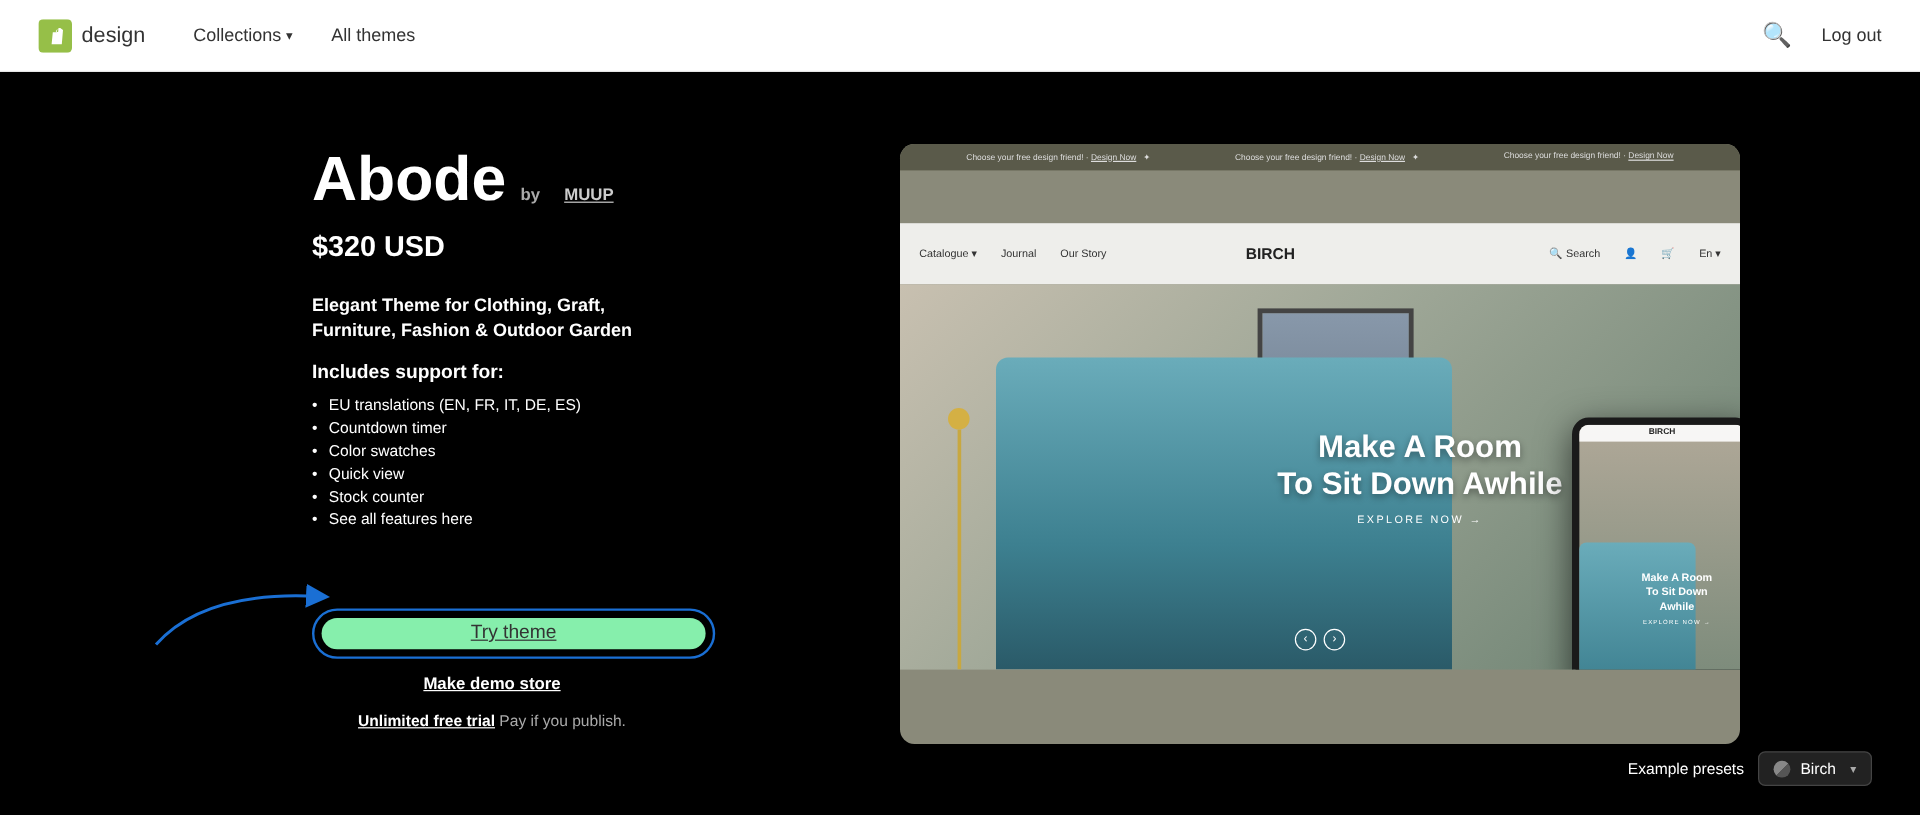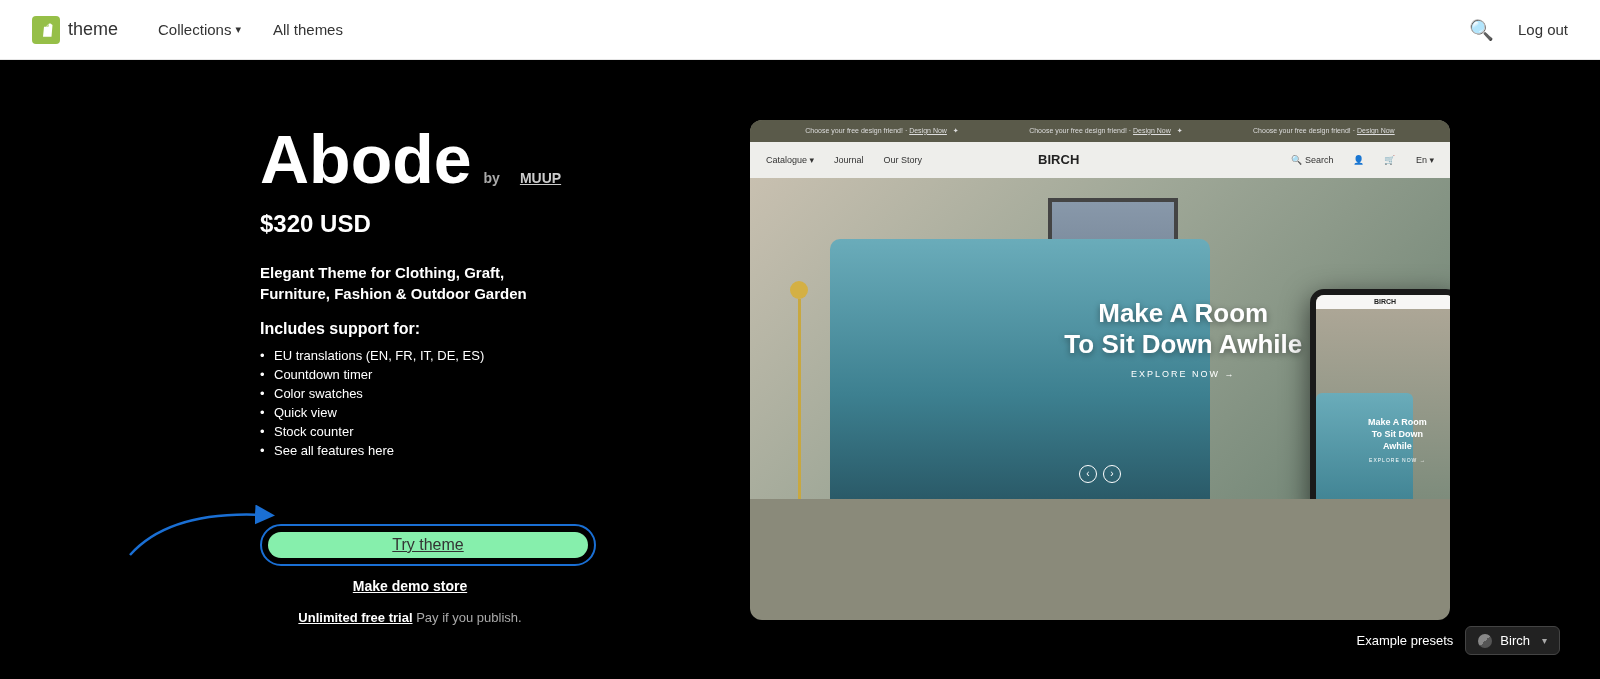--- a/index.html
+++ b/index.html
@@ -104,22 +104,22 @@
 
     
     .right-panel {
       flex: 1; padding: 40px 40px 40px 20px; display: flex; align-items: center; justify-content: center;
     }
     .preview-container {
       width: 700px; height: 500px; border-radius: 12px; overflow: hidden;
       position: relative; background: #8a8a7a;
     }
     .store-nav {
-      height: 36px; background: rgba(255,255,255,0.85); display: flex; align-items: center;
-      padding: 0 16px; gap: 20px;
+      height: 51px; background: rgba(255,255,255,0.85); display: flex; align-items: center;
+      padding: 0 16px; gap: 20px; margin-top: 44px;
     }
     .store-nav-item { font-size: 9px; color: #333; }
     .store-nav-brand { font-size: 13px; font-weight: 700; color: #222; margin: 0 auto; }
     .store-hero {
       flex: 1; position: relative; display: flex; align-items: center; justify-content: center;
     }
 
     
     .mobile-overlay {
       position: absolute; right: -60px; bottom: -10px;
@@ -155,21 +155,21 @@
   </style>
 </head>
 <body>
 
 <div class="header">
   <div class="header-logo">
     <svg class="shopify-icon" viewBox="0 0 28 28" fill="none">
       <rect width="28" height="28" rx="4" fill="#96BF48"></rect>
       <path d="M18.5 7.5c0 0-0.3-0.1-0.8-0.1s-1.2 0.4-1.7 1.1c-0.4 0.6-0.7 1.5-0.8 2.3H12l-1 10h8.5L20.5 9l-2-1.5zM14.5 10.7c0.1-0.6 0.3-1.1 0.5-1.5 0.3-0.5 0.7-0.8 1.1-0.8s0.6 0.1 0.6 0.1l-0.3 2.2H14.5z" fill="white"></path>
     </svg>
-    <span class="header-logo-text">theme</span>
+    <span class="header-logo-text">design</span>
   </div>
   <nav class="header-nav">
     <span class="nav-item">
       <span>Collections</span>
       <span style="font-size:11px;">▾</span>
     </span>
     <span class="nav-item">
       <span>All themes</span>
     </span>
   </nav>
@@ -178,21 +178,21 @@
       <span>🔍</span>
     </button>
     <button class="logout-btn">Log out</button>
   </div>
 </div>
 
 <div class="main">
 
   <div class="left-panel">
     <div class="theme-title">
-      <span style="font-size:68px; font-weight:700;">Abode</span>
+      <span style="font-size:52px; font-weight:700;">Abode</span>
       <span style="font-size:14px; color:#aaa; display:flex; align-items:baseline; gap:20px;">
         <span>by</span>
         <span style="text-decoration:underline; color:#ccc; cursor:pointer;">MUUP</span>
       </span>
     </div>
 
     <div class="theme-price">$320 USD</div>
 
     <div class="theme-description">Elegant Theme for Clothing, Graft, Furniture, Fashion &amp; Outdoor Garden</div>
 

